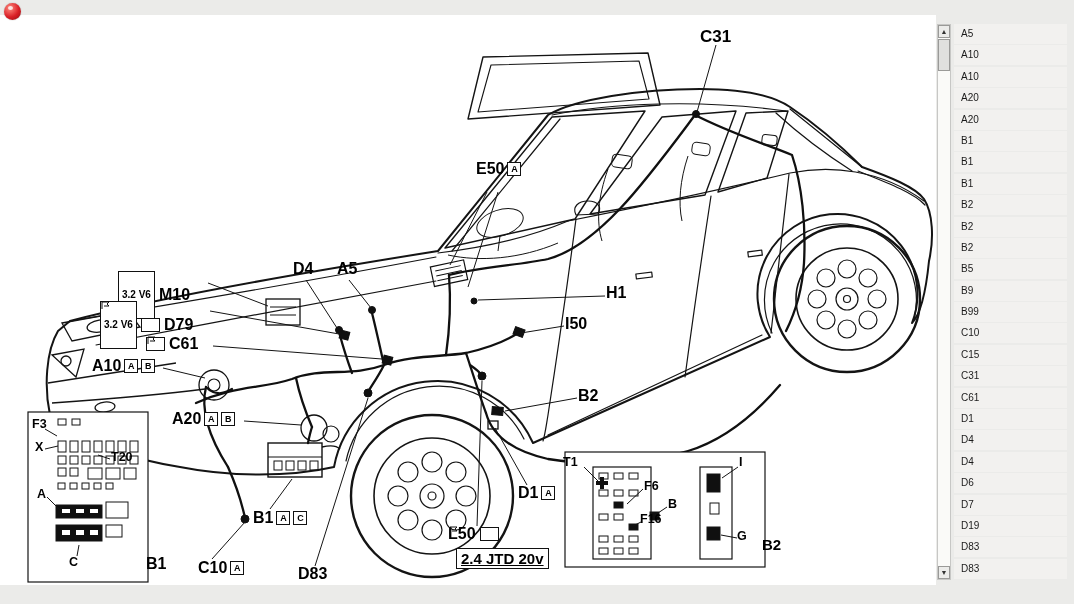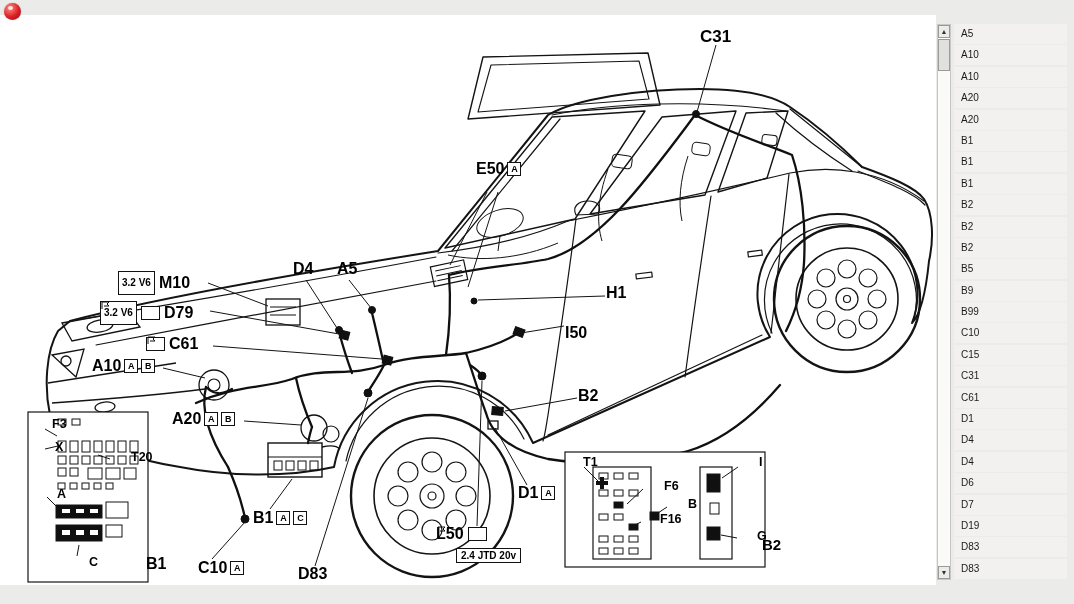--- a/index.html
+++ b/index.html
@@ -21,41 +21,41 @@
   .app-icon span{
     position:absolute;left:4px;top:3px;width:5px;height:4px;border-radius:50%;
     background:rgba(255,255,255,.8);
   }
   
   .lbl{
     position:absolute;display:flex;align-items:center;white-space:nowrap;
     font-weight:bold;font-size:16px;color:#000;z-index:10;cursor:pointer;line-height:1;
   }
   .lbl.big{font-size:17px;}
-  .lbl.sm{font-size:12.5px;margin-left:20px;}
+  .lbl.sm{font-size:12.5px;}
   .lbl.b2i{font-size:15px;}
   .bx{
     display:inline-flex;align-items:center;justify-content:center;
     width:12px;height:12px;border:1px solid #111;background:#fff;
     font-size:9px;font-weight:bold;margin-left:3px;flex:0 0 auto;
   }
   .pf{
     display:inline-block;border:1px solid #111;background:#fff;
     font-size:10px;font-weight:bold;height:14px;line-height:14px;
-    padding:4px 3px;margin-right:4px;flex:0 0 auto;
+    padding:16px 3px;margin-right:4px;flex:0 0 auto;
   }
   .photo-ic{
     display:inline-flex;align-items:center;justify-content:center;
     width:17px;height:12px;border:1px solid #111;background:#fff;
     margin-right:4px;flex:0 0 auto;
   }
   .photo-ic.after{margin-right:0;margin-left:4px;}
   .engbox{
     position:absolute;border:1px solid #111;background:#fff;
-    font-size:10px;font-weight:bold;padding:1px 4px;z-index:10;white-space:nowrap;
+    font-size:15px;font-weight:bold;padding:1px 4px;z-index:10;white-space:nowrap;text-decoration:underline;
   }
   
   .vscroll{
     position:absolute;left:937px;top:24px;width:14px;height:556px;
     background:#fafaf8;border:1px solid #c7c7c5;box-sizing:border-box;
   }
   .sbtn{
     position:absolute;left:0;width:12px;height:13px;background:#ececea;
     border:1px solid #9a9a98;box-sizing:border-box;display:flex;align-items:center;justify-content:center;
     font-size:7px;color:#333;cursor:pointer;
@@ -318,21 +318,21 @@
   <div class="lbl big" style="left:700px;top:13px">
       <span>C31</span>
     </div>
   <div class="lbl" style="left:476px;top:146px">
       <span>E50</span>
       <span class="bx">A</span>
     </div>
   <div class="lbl" style="left:606px;top:270px">
       <span>H1</span>
     </div>
-  <div class="lbl" style="left:565px;top:310px">
+  <div class="lbl" style="left:565px;top:301px">
       <span>I50</span>
     </div>
   <div class="lbl" style="left:293px;top:246px">
       <span>D4</span>
     </div>
   <div class="lbl" style="left:337px;top:246px">
       <span>A5</span>
     </div>
   <div class="lbl" style="left:118px;top:256px">
       <span class="pf">3.2 V6</span>
@@ -380,21 +380,21 @@
   <div class="lbl" style="left:198px;top:545px">
       <span>C10</span>
       <span class="bx">A</span>
     </div>
   <div class="lbl" style="left:146px;top:541px">
       <span>B1</span>
     </div>
   <div class="lbl" style="left:298px;top:551px">
       <span>D83</span>
     </div>
-  <div class="lbl" style="left:436px;top:511px">
+  <div class="lbl" style="left:448px;top:511px">
       <span>L50</span>
       <span class="photo-ic after">
         <svg width="13" height="9">
           <path d="M2 8 V1 h7 l-2 2 2 2 H4" fill="none" stroke="#111" stroke-width="1"></path>
         </svg>
       </span>
     </div>
   <div class="engbox" style="left:456px;top:533px">2.4 JTD 20v</div>
 
   <div class="lbl sm" style="left:32px;top:403px">

